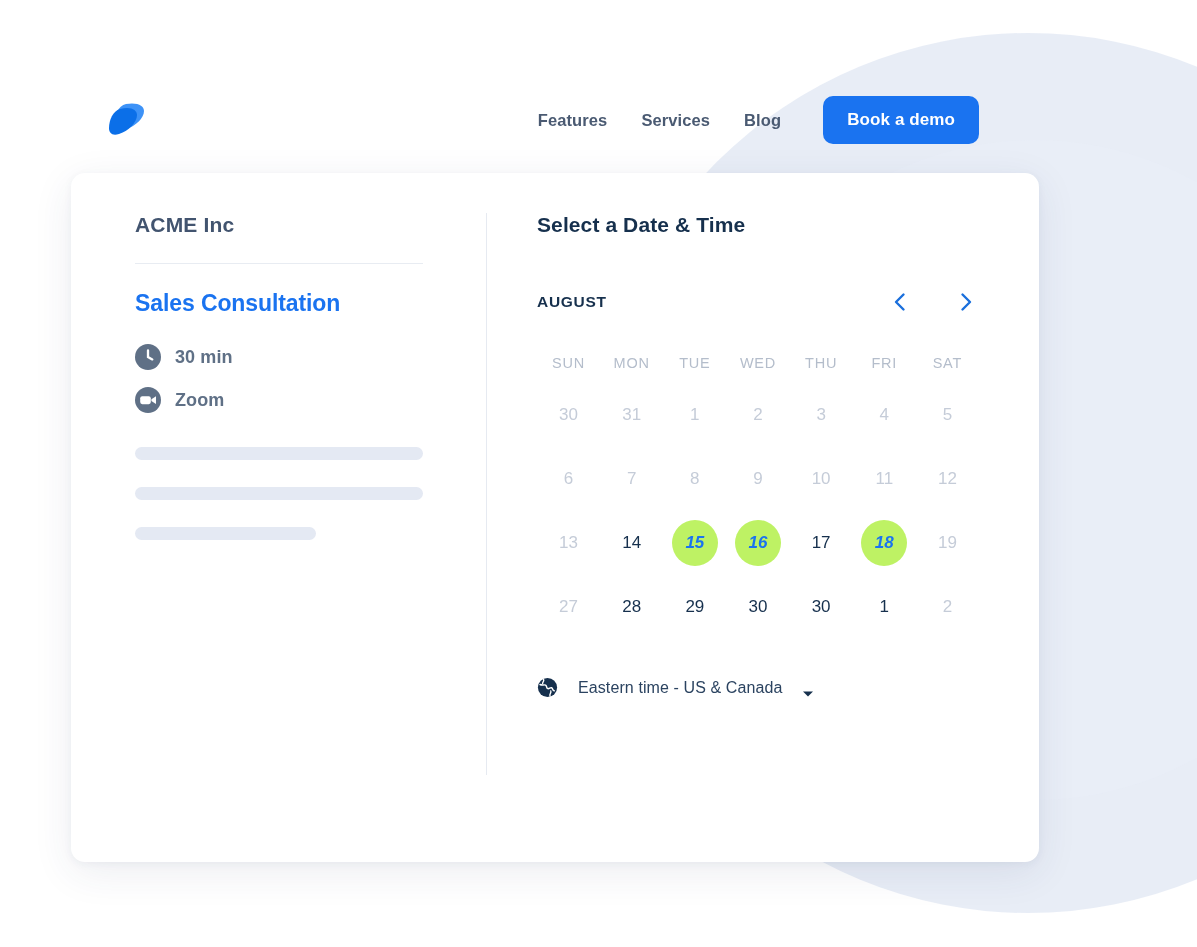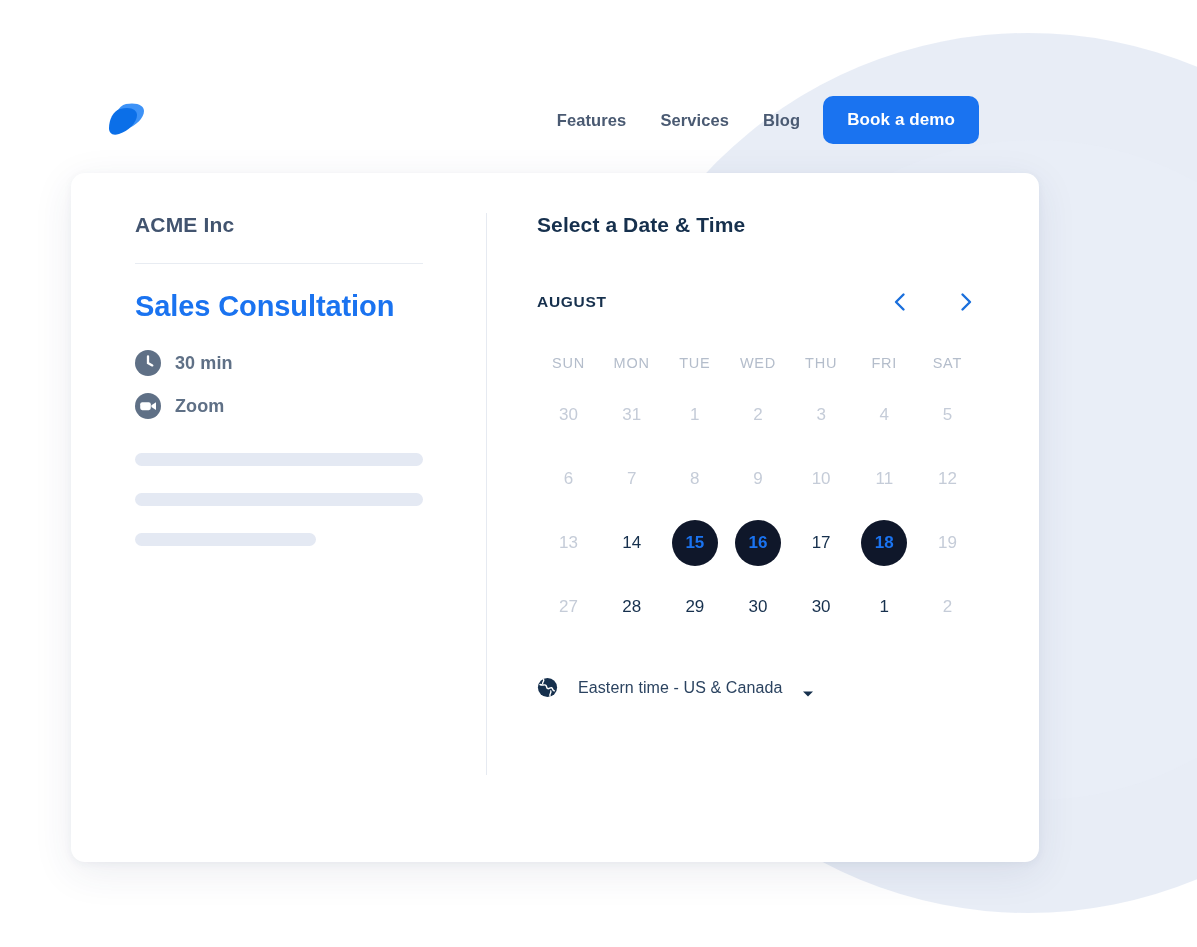--- a/index.html
+++ b/index.html
@@ -69,21 +69,21 @@
     font-weight: 700;
     color: #4a5a72;
     letter-spacing: .1px;
     padding: 0 17px;
     text-decoration: none;
     white-space: nowrap;
     line-height: 48px;
     cursor: pointer;
   }
   .cta-btn {
-    margin-left: 6px;
+    margin-left: 25px;
     background: #1a73f0;
     color: #ffffff;
     font-size: 17px;
     font-weight: 700;
     letter-spacing: .1px;
     border: none;
     border-radius: 10px;
     height: 48px;
     padding: 0 24px;
     cursor: pointer;
@@ -123,21 +123,21 @@
   .org-name {
     font-size: 21px;
     font-weight: 700;
     color: #42546f;
     letter-spacing: .15px;
     padding-bottom: 26px;
     border-bottom: 1px solid #e8ecf2;
   }
   .event-title {
     margin-top: 26px;
-    font-size: 29px;
+    font-size: 23px;
     font-weight: 700;
     color: #1a73f0;
     letter-spacing: -.1px;
   }
   .meta-list { margin-top: 27px; }
   .meta-row {
     display: flex;
     align-items: center;
     gap: 14px;
     margin-bottom: 17px;
@@ -222,24 +222,25 @@
     border-radius: 50%;
     display: flex;
     align-items: center;
     justify-content: center;
     font-size: 17px;
     font-weight: 400;
     color: #16304d;
   }
   .day.muted { color: #c5ccd8; }
   .day.avail {
-    background: #0f172a;
+    background: #bef264;
     color: #1a73f0;
     font-weight: 700;
     cursor: pointer;
+    font-style: italic;
   }
 
   
   .tz {
     margin-top: 38px;
     display: flex;
     align-items: center;
     gap: 20px;
     cursor: pointer;
     width: max-content;

